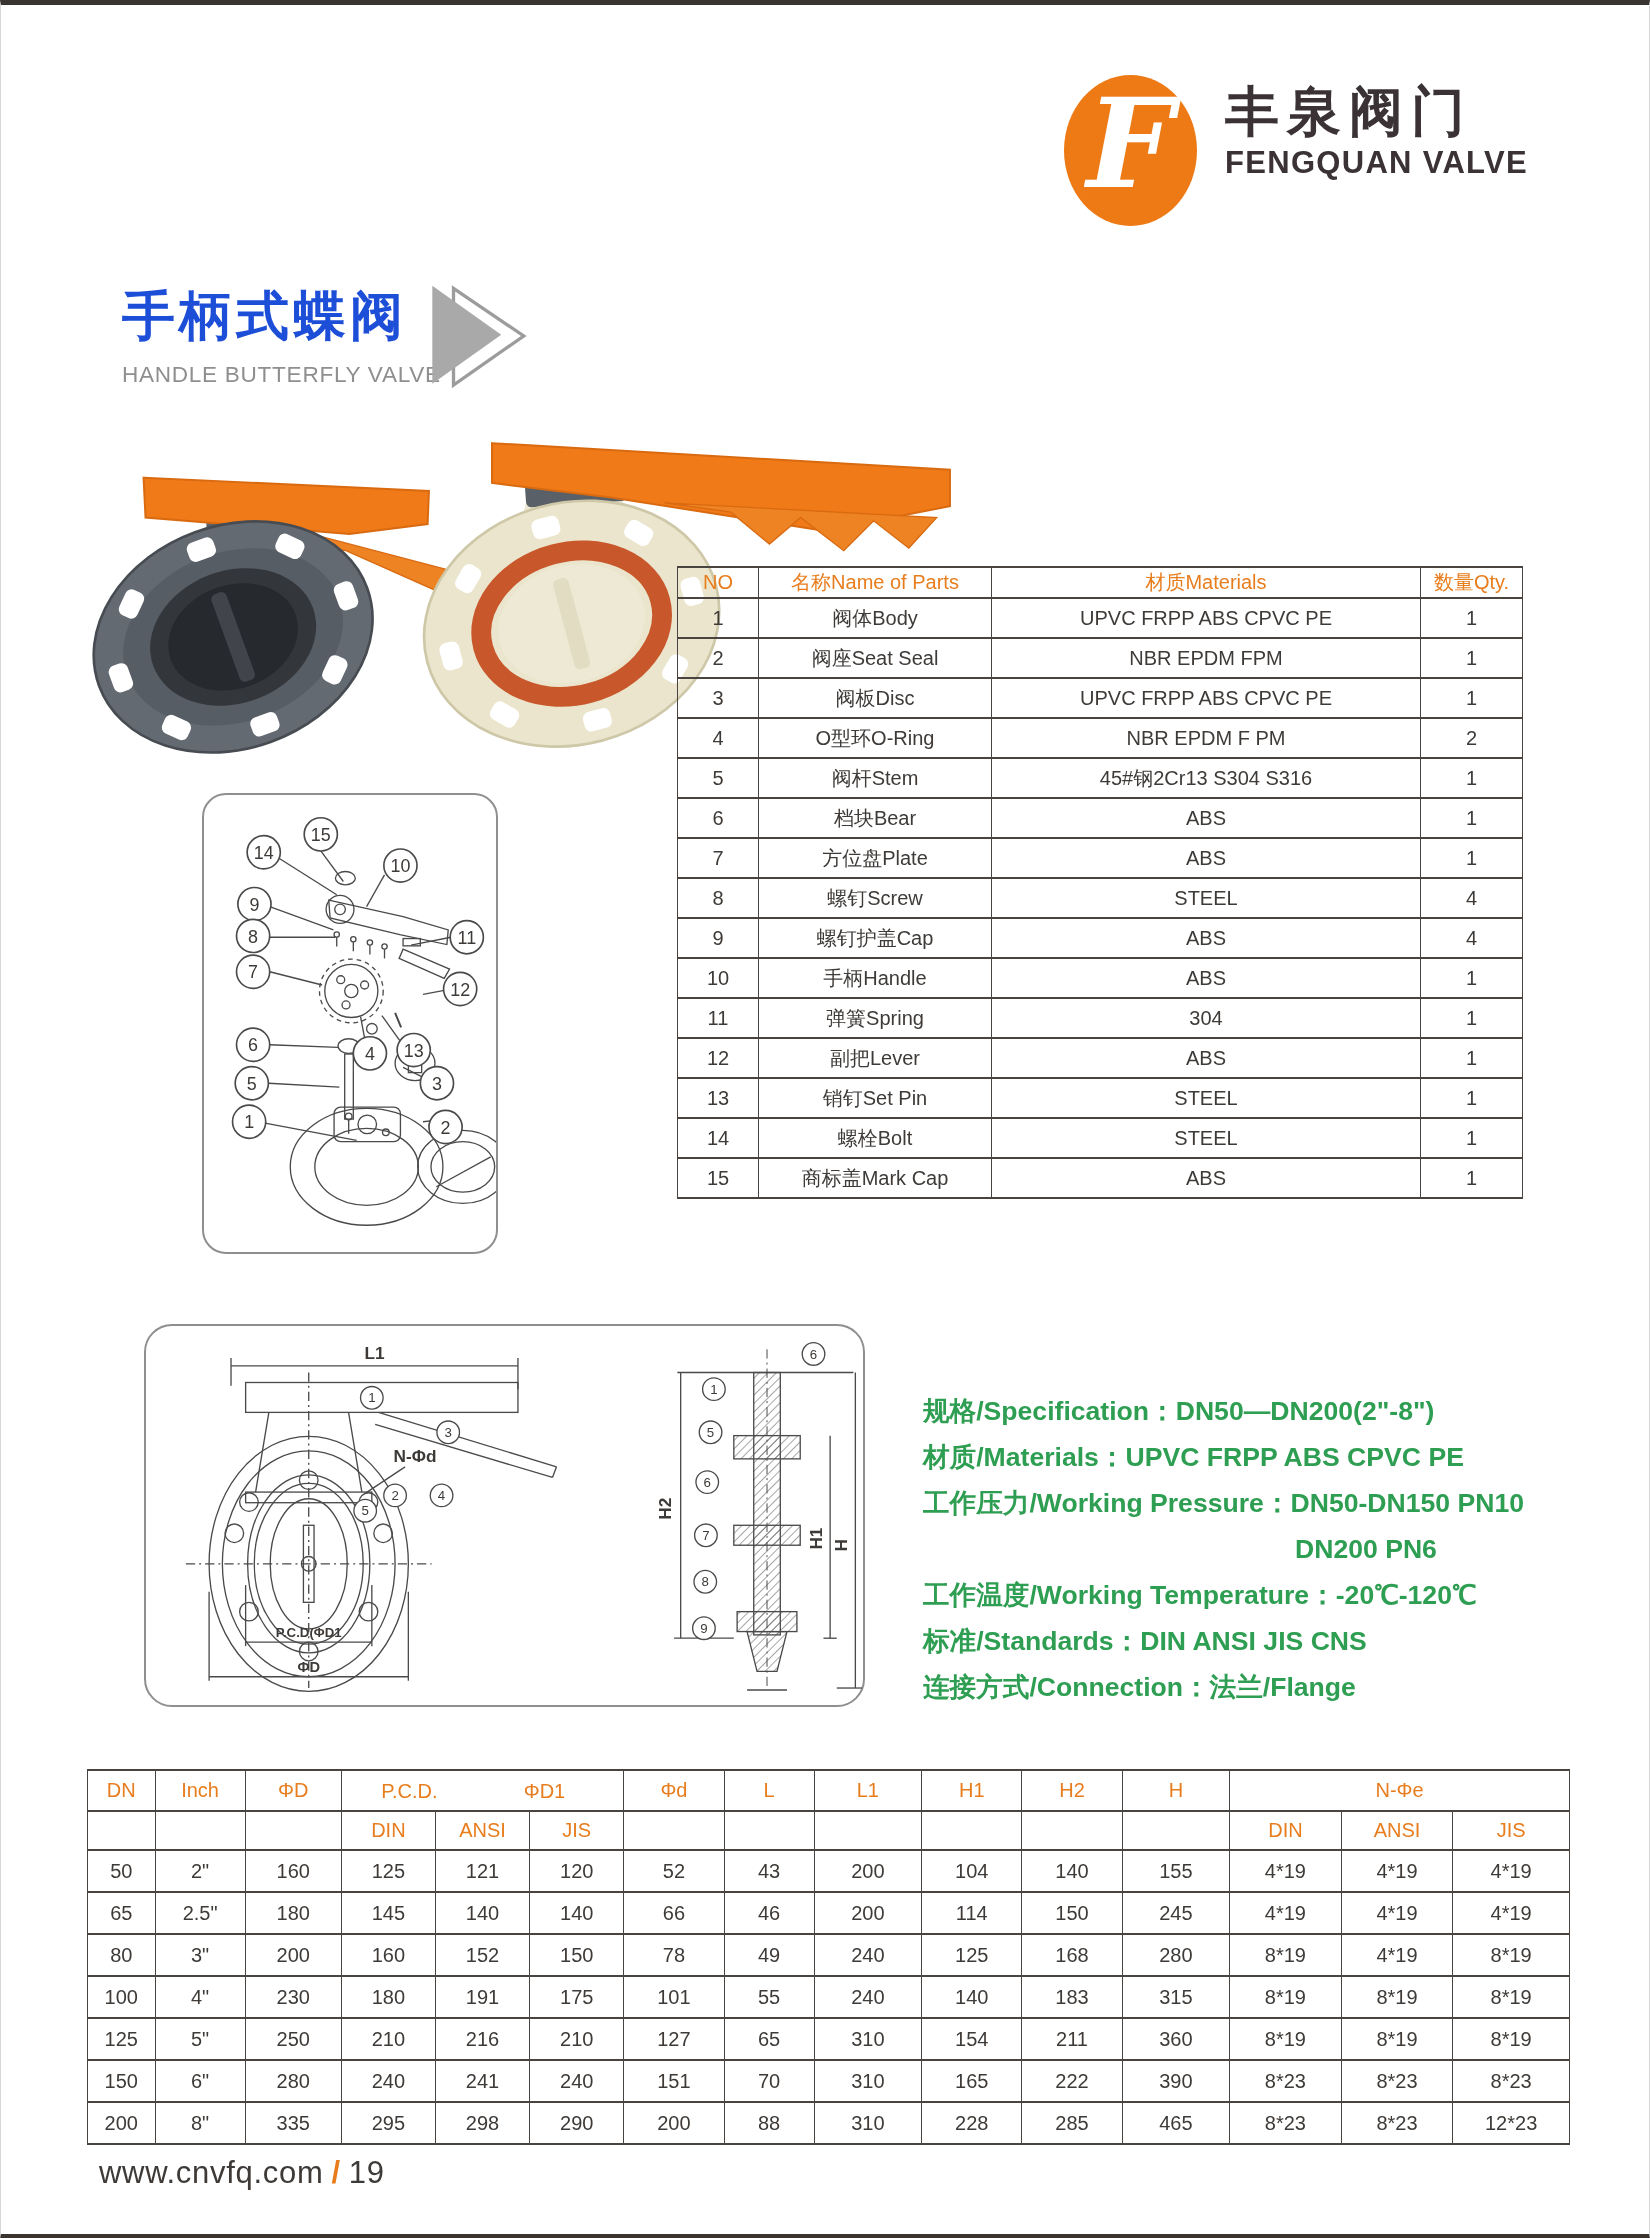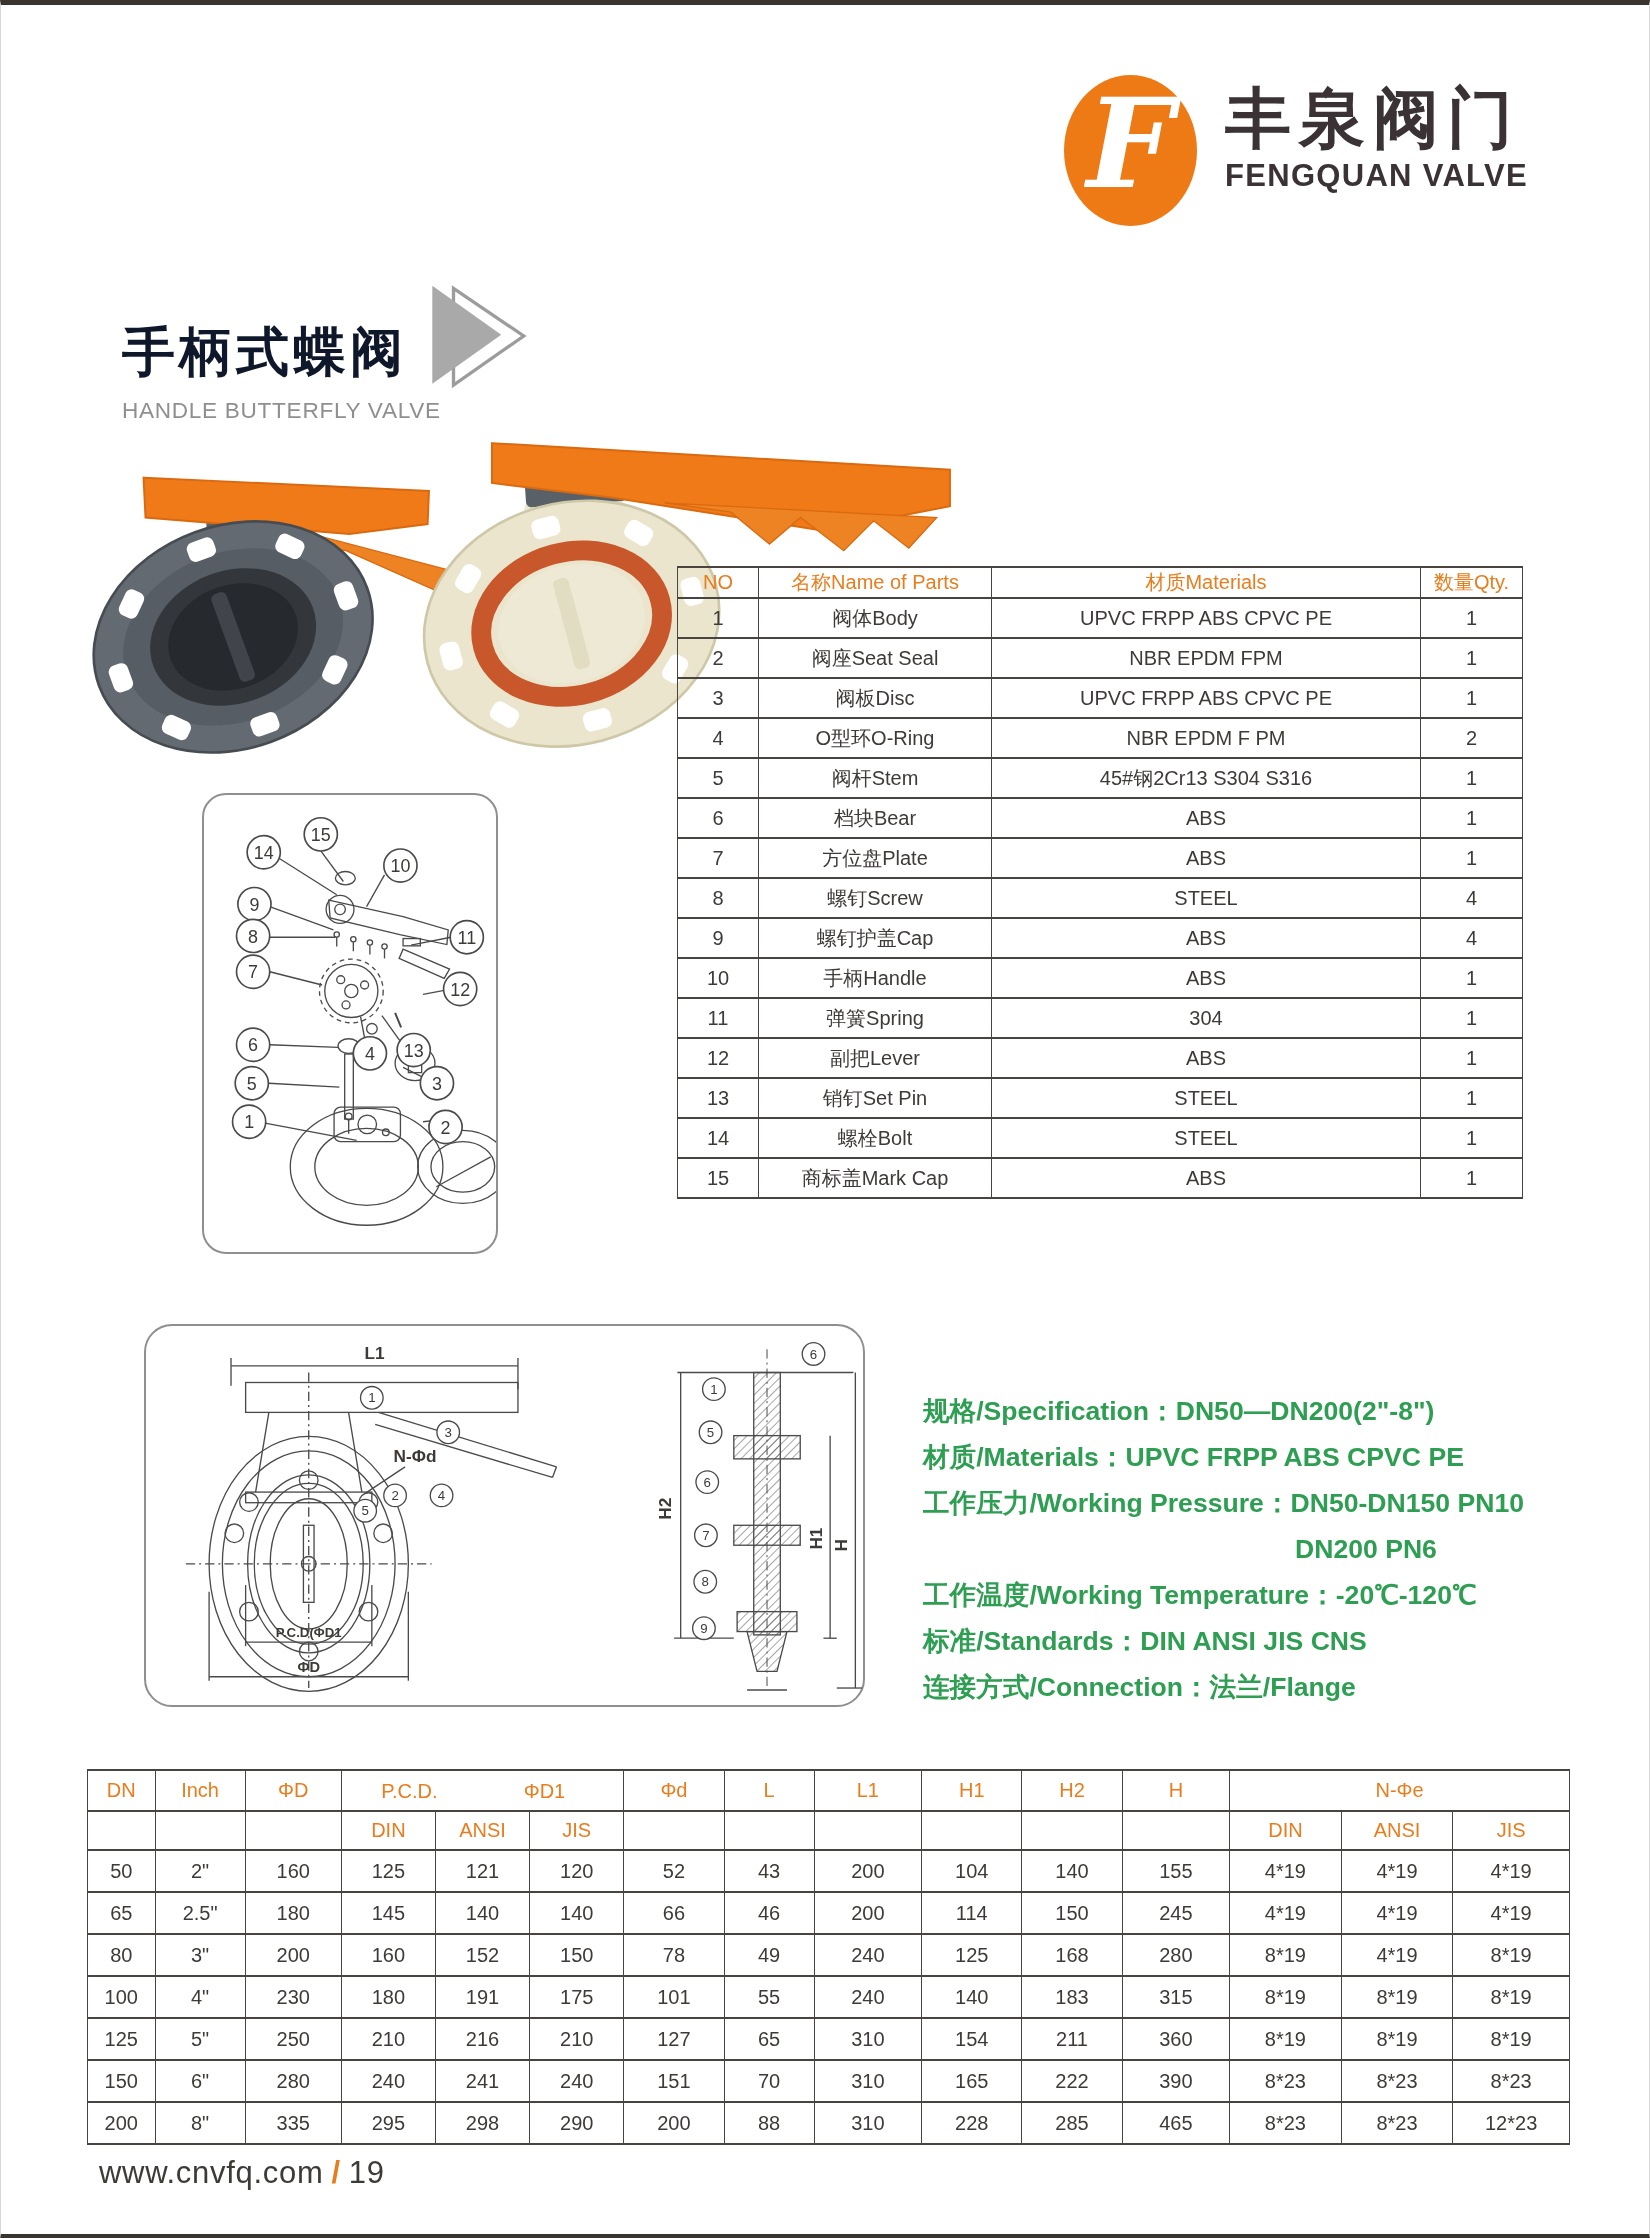--- a/index.html
+++ b/index.html
@@ -16,25 +16,25 @@
   .logo-mark {
     width:133px; height:151px; background:#EE7A16; border-radius:50%;
     position:relative; flex:0 0 auto;
   }
   .logo-mark .f {
     position:absolute; left:50%; top:46%; transform:translate(-50%,-50%);
     font-family:"DejaVu Serif", serif; font-style:italic; font-weight:bold;
     font-size:123px; color:#ffffff; line-height:1;
   }
   .logo-text { margin-left:28px; margin-top:6.6px; }
-  .logo-cn { font-size:66px; font-weight:bold; color:#3a3234; letter-spacing:8px; line-height:1.1; }
+  .logo-cn { font-size:54px; font-weight:bold; color:#3a3234; letter-spacing:8px; line-height:1.1; }
   .logo-en { font-size:31px; color:#3a3234; letter-spacing:1.3px; margin-top:4px;font-weight:bold; }
   
   .title-block { position:absolute; left:121px; top:276px; }
-  .title-cn { font-size:53px; font-weight:bold; color:#0f172a; letter-spacing:4px;margin-top:36px; }
+  .title-cn { font-size:53px; font-weight:bold; color:#1d4ed8; letter-spacing:4px; }
   .title-en { font-size:22.6px; color:#8F8F8F; letter-spacing:0.7px; margin-top:9.3px; }
   .title-arrow { position:absolute; left:426px; top:278px; }
   
   .photos { position:absolute; left:66px; top:393px; }
   
   table { border-collapse:collapse; table-layout:fixed; }
   .parts-table { position:absolute; left:676px; top:561px; width:845px; }
   .parts-table th, .parts-table td {
     border:1.3px solid #4A4441; border-top-width:2.7px; border-bottom-width:2.7px;
     text-align:center; vertical-align:middle; font-size:20px; color:#3E3A37;

